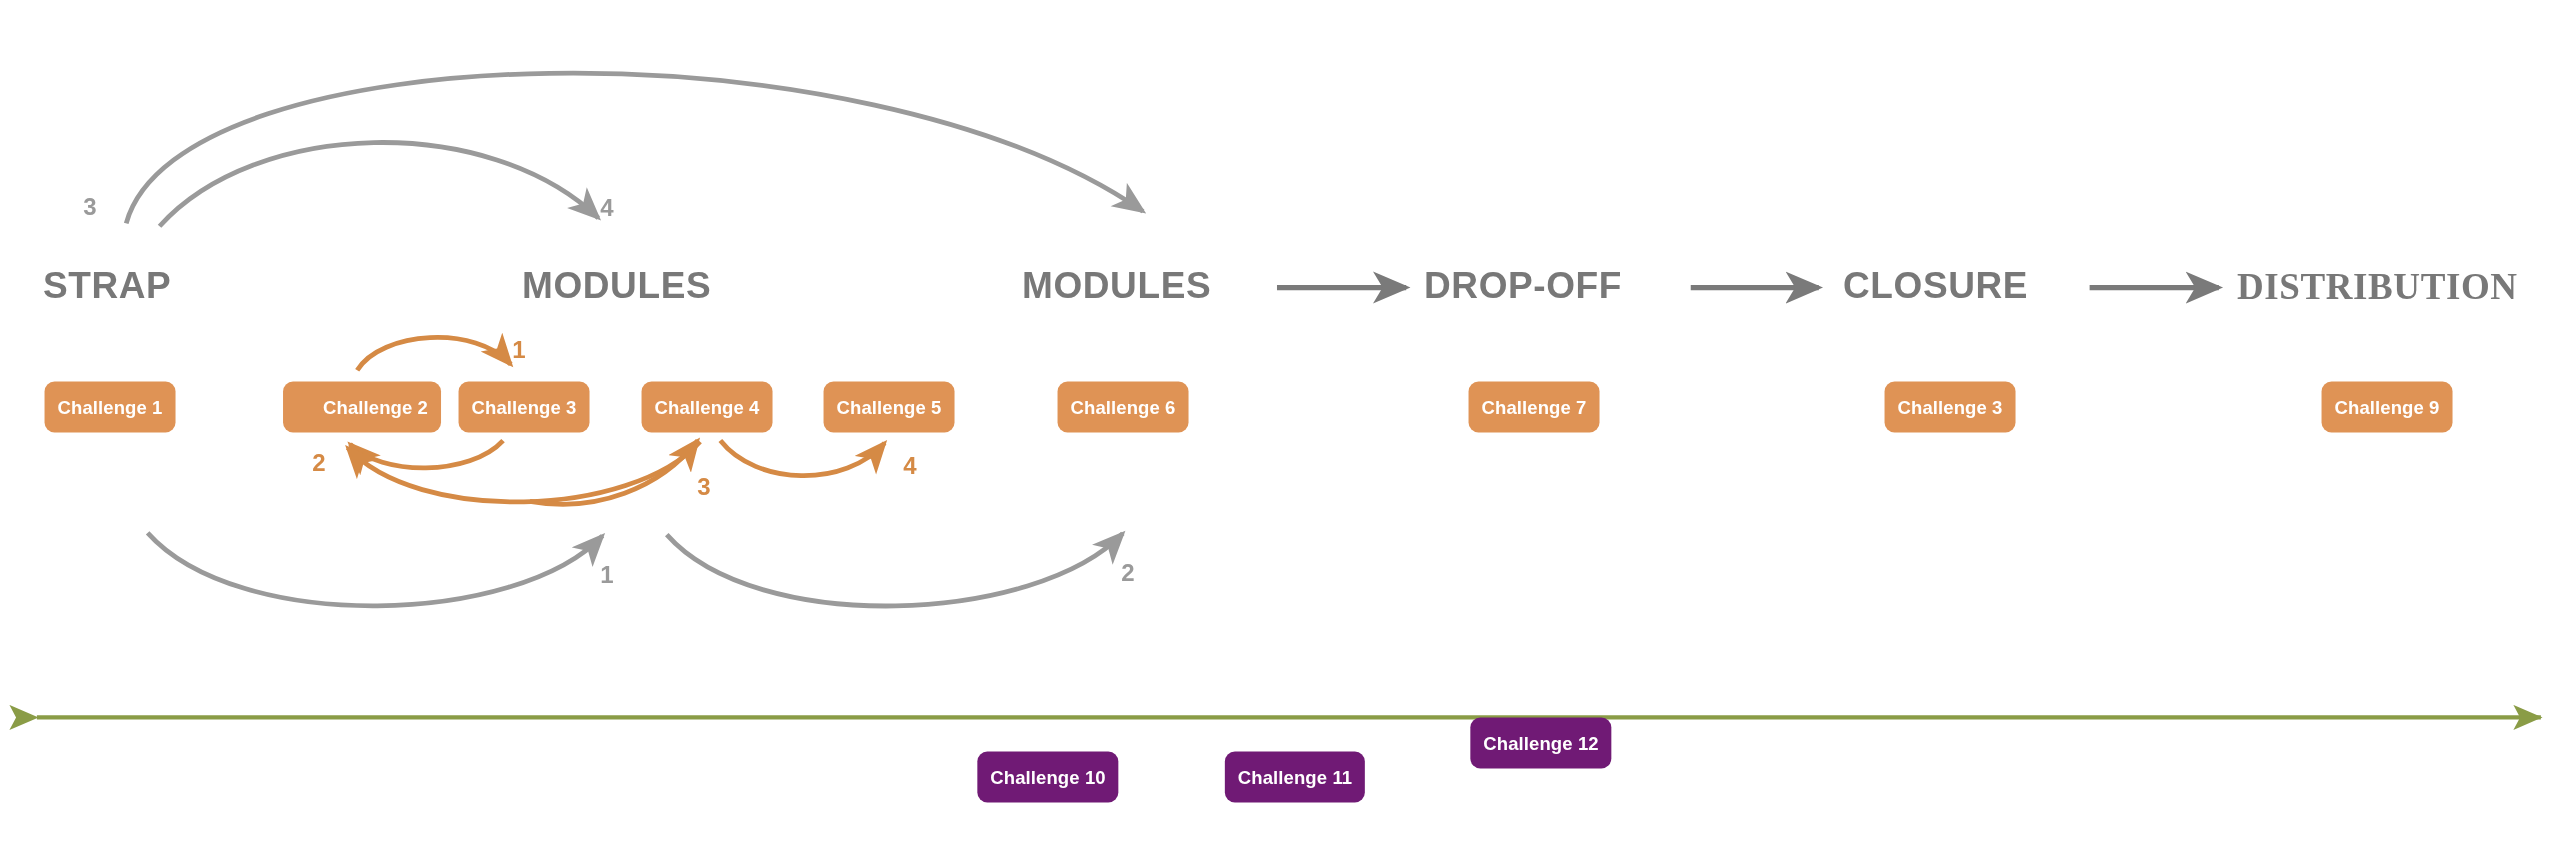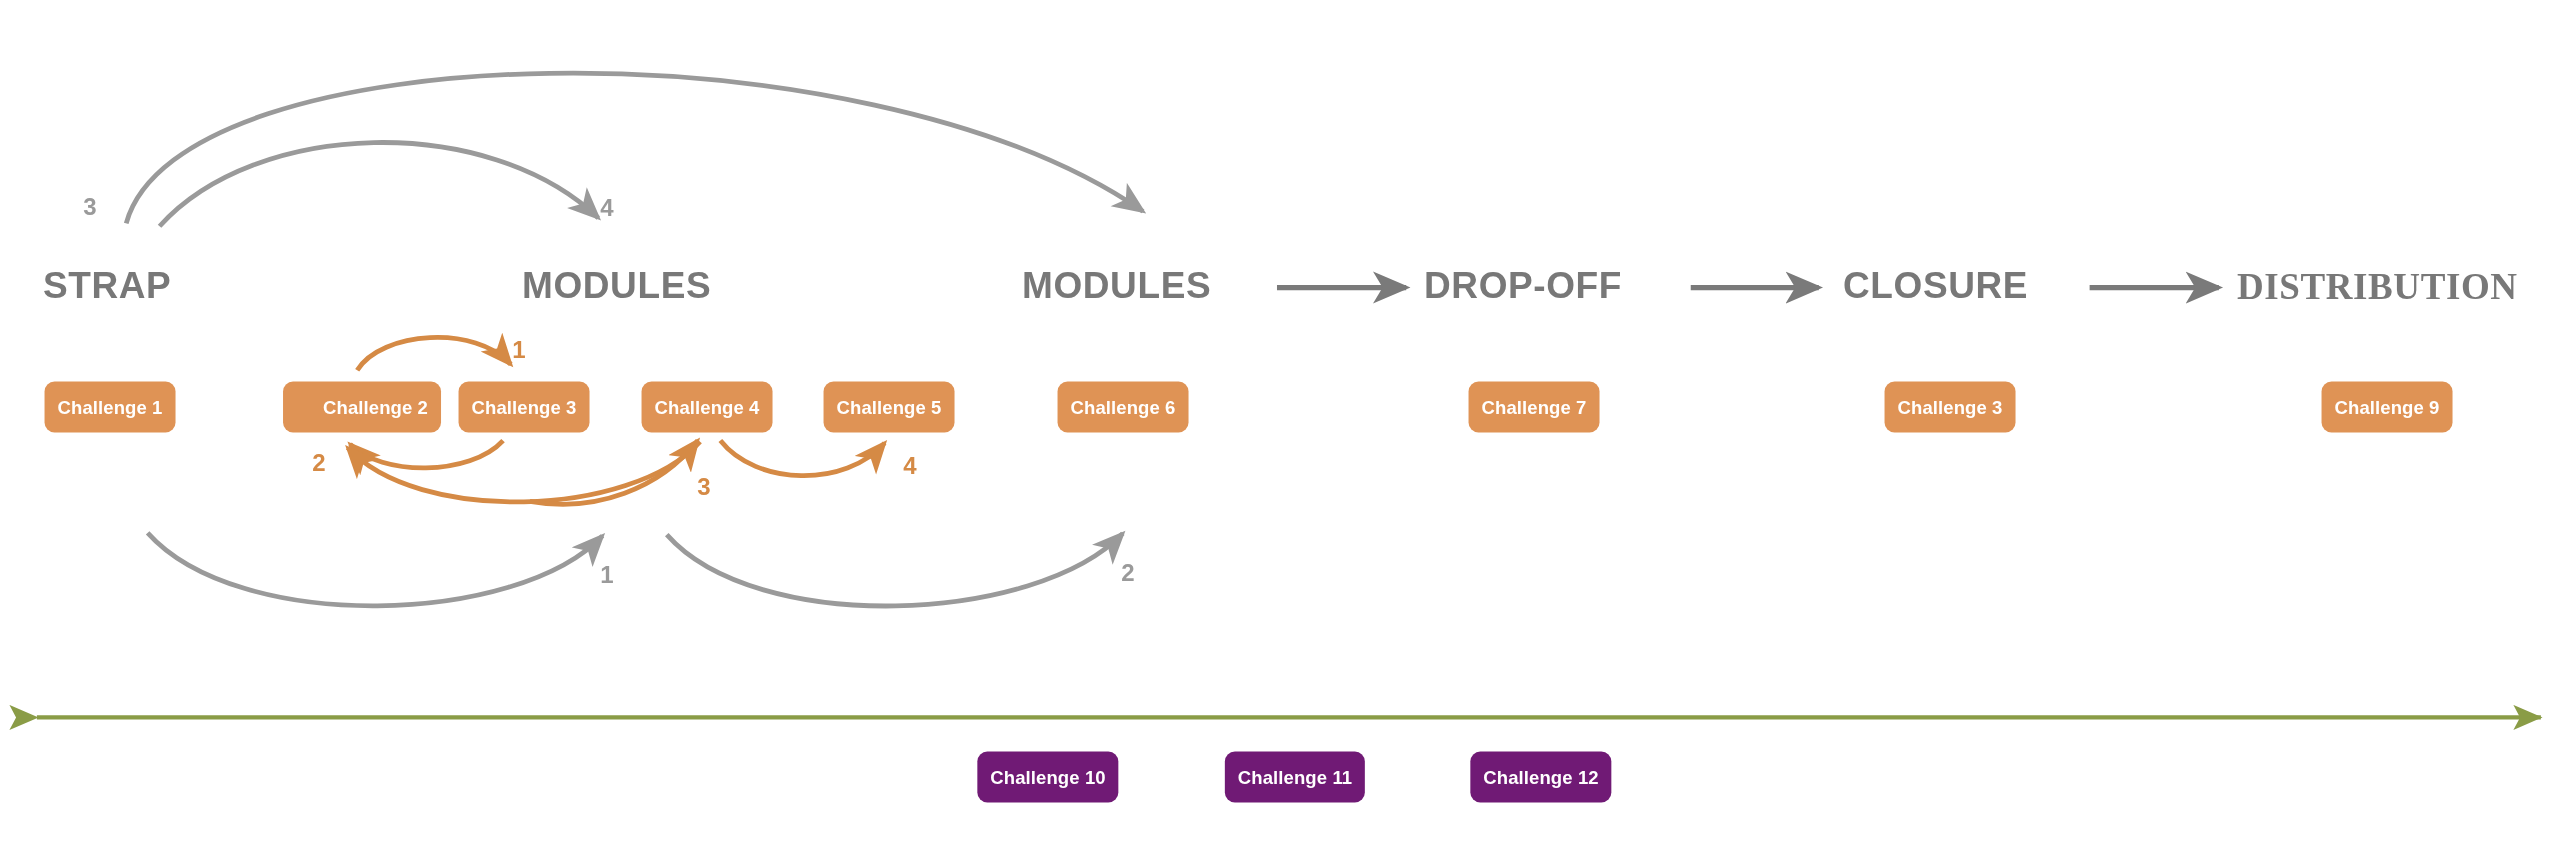--- a/index.html
+++ b/index.html
@@ -140,21 +140,21 @@
     <div class="chip orange" style="left:889px; top:407px;">Challenge 5</div>
     <div class="chip orange" style="left:1123px; top:407px;">Challenge 6</div>
     <div class="chip orange" style="left:1534px; top:407px;">Challenge 7</div>
     <div class="chip orange" style="left:1950px; top:407px;">Challenge 3</div>
     <div class="chip orange" style="left:2387px; top:407px;">Challenge 9</div>
   </div>
 
   <div>
     <div class="chip green" style="left:1048px; top:777px;">Challenge 10</div>
     <div class="chip green" style="left:1295px; top:777px;">Challenge 11</div>
-    <div class="chip green" style="left:1541px; top:777px;">Challenge 12</div>
+    <div class="chip green" style="left:1541px; top:743px;">Challenge 12</div>
   </div>
 
   <div>
     <div class="seq-label gray" style="left:90px;  top:207px;">3</div>
     <div class="seq-label gray" style="left:607px; top:208px;">4</div>
     <div class="seq-label gray" style="left:607px; top:575px;">1</div>
     <div class="seq-label gray" style="left:1128px; top:573px;">2</div>
     <div class="seq-label orange" style="left:519px;  top:350px;">1</div>
     <div class="seq-label orange" style="left:319px;  top:463px;">2</div>
     <div class="seq-label orange" style="left:704px; top:487px;">3</div>

